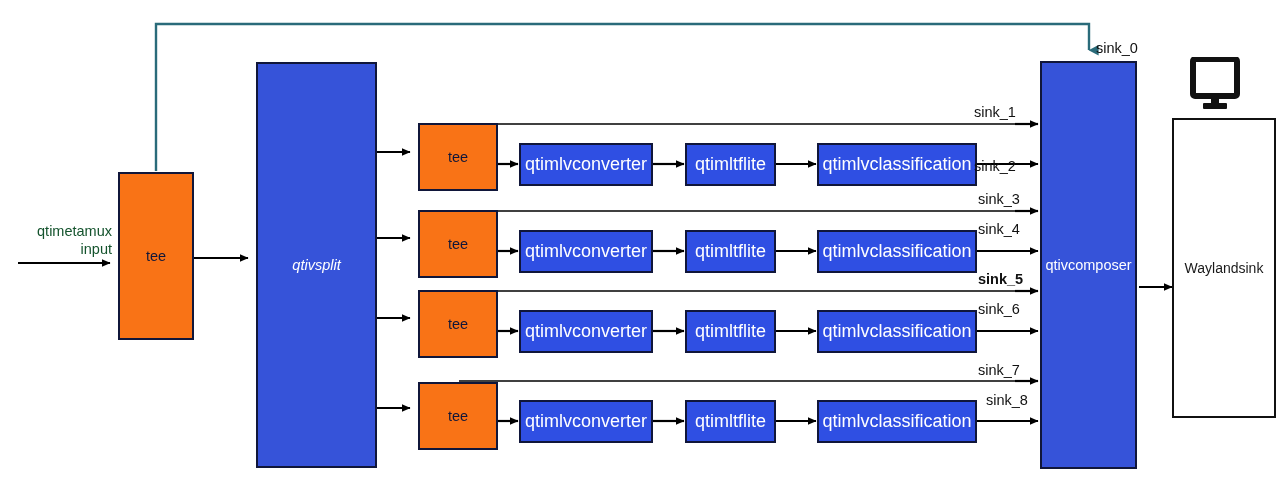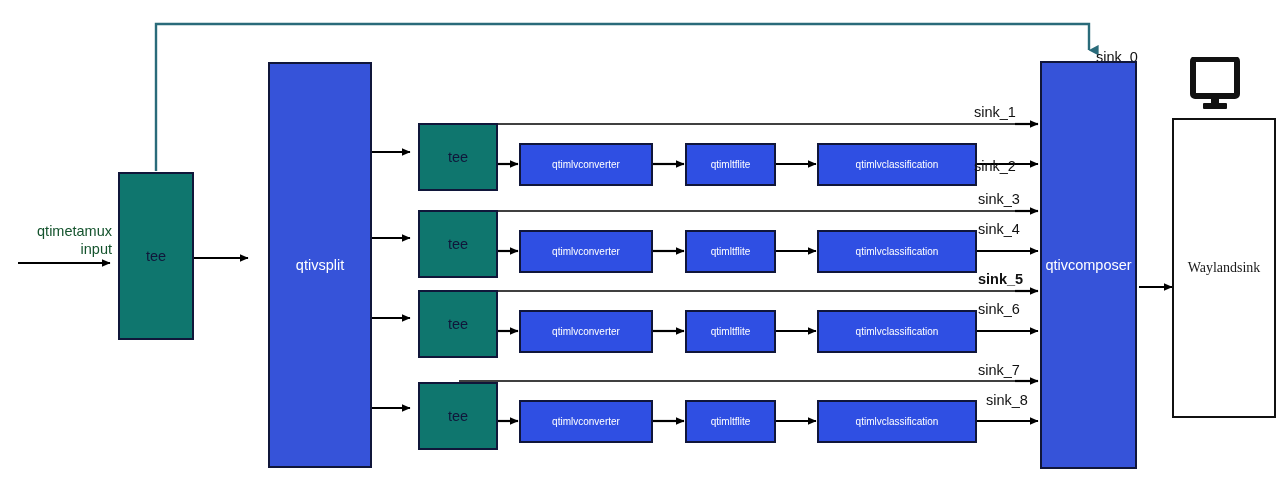--- a/index.html
+++ b/index.html
@@ -31,24 +31,24 @@
     line-height: 1.15;
   }
   .node-dark {
     background: #3653d9;
     color: #ffffff;
     font-size: 14.5px;
   }
   .node-mid {
     background: #2f4fe3;
     color: #ffffff;
-    font-size: 10px;
+    font-size: 18px;
   }
   .node-light {
-    background: #0f766e;
+    background: #f97316;
     color: #10163a;
     font-size: 14.5px;
   }
   .node-plain {
     background: #ffffff;
     color: #1a1a1a;
     border: 2px solid #111111;
     font-size: 14px;
   }
   .wire-label {
@@ -143,21 +143,21 @@
 
   <div class="io-label" style="left:8px; top:222px; width:104px;">
     <div>qtimetamux</div>
     <div>input</div>
   </div>
 
   <div class="node node-light" style="left:118px; top:172px; width:76px; height:168px;">
     <span>tee</span>
   </div>
 
-  <div class="node node-dark" style="left:268px; top:62px; width:104px; height:406px;">
+  <div class="node node-dark" style="left:256px; top:62px; width:121px; height:406px;font-style:italic;">
     <span>qtivsplit</span>
   </div>
 
   <div class="node node-light" style="left:418px; top:123px; width:80px; height:68px;">
     <span>tee</span>
   </div>
   <div class="node node-mid" style="left:519px; top:143px; width:134px; height:43px;">
     <span>qtimlvconverter</span>
   </div>
   <div class="node node-mid" style="left:685px; top:143px; width:91px; height:43px;">
@@ -207,31 +207,31 @@
   </div>
   <div class="node node-mid" style="left:685px; top:400px; width:91px; height:43px;">
     <span>qtimltflite</span>
   </div>
   <div class="node node-mid" style="left:817px; top:400px; width:160px; height:43px;">
     <span>qtimlvclassification</span>
   </div>
   <div class="wire-label" style="left:978px; top:362px;">sink_7</div>
   <div class="wire-label" style="left:978px; top:392px;margin-left:8px;">sink_8</div>
 
-  <div class="wire-label" style="left:1096px; top:49px;text-align:right;">sink_0</div>
+  <div class="wire-label" style="left:1096px; top:40px;text-align:right;">sink_0</div>
 
   <div class="node node-dark" style="left:1040px; top:61px; width:97px; height:408px;">
     <span>qtivcomposer</span>
   </div>
 
   <div class="monitor-icon" style="left:1190px; top:57px;">
     <svg width="50" height="55" viewBox="0 0 50 55" xmlns="http://www.w3.org/2000/svg">
       <rect x="3" y="2" width="44" height="37" rx="2" fill="#ffffff" stroke="#111111" stroke-width="6"></rect>
       <rect x="21" y="39" width="8" height="8" fill="#111111"></rect>
       <rect x="13" y="46" width="24" height="6" rx="1" fill="#111111"></rect>
     </svg>
   </div>
 
-  <div class="node node-plain" style="left:1172px; top:118px; width:104px; height:300px;font-family:Liberation Serif, serif;">
+  <div class="node node-plain" style="left:1172px; top:118px; width:104px; height:300px;">
     <span>Waylandsink</span>
   </div>
 
 </div>
 
 </body></html>

